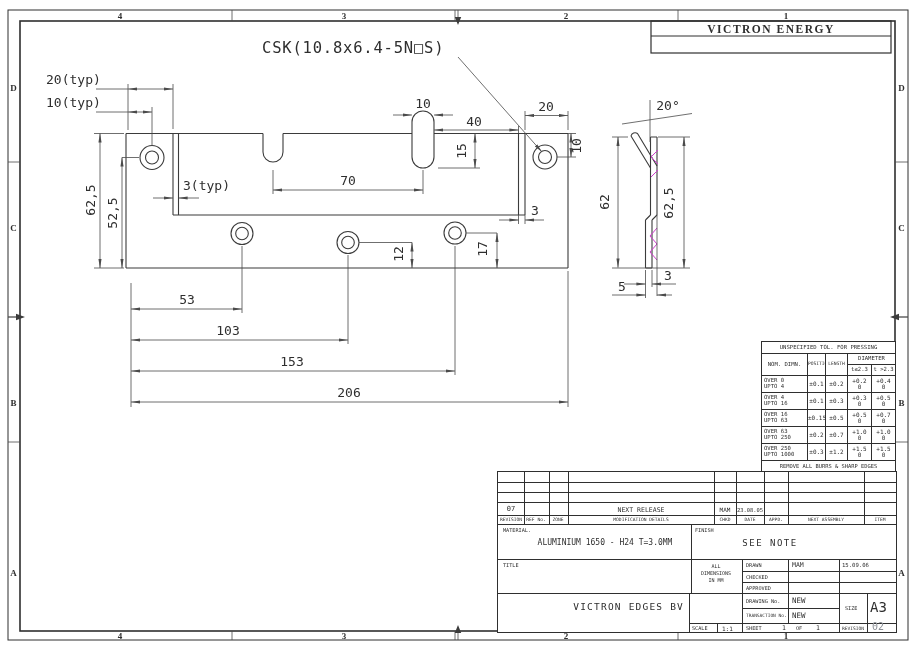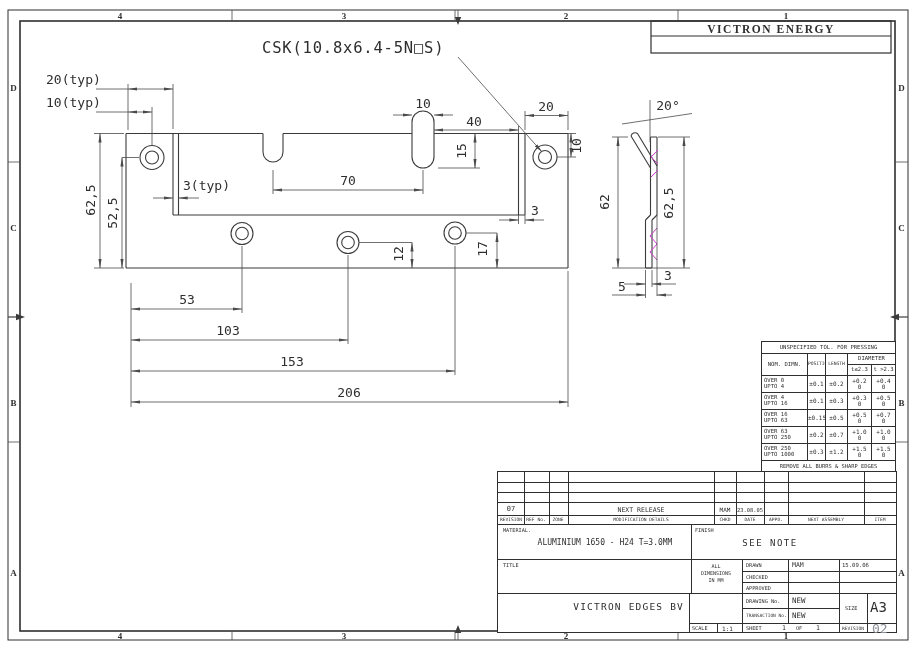--- a/index.html
+++ b/index.html
@@ -392,16 +392,16 @@
   <span class="lab" style="left:347px;top:133px">SIZE</span>
   <span style="left:372px;top:127px;font-size:14px">A3</span>
 
   <span class="lab" style="left:194px;top:153px">SCALE</span>
   <span style="left:224px;top:152.5px;font-size:6px">1:1</span>
   <span class="lab" style="left:248px;top:153px">SHEET</span>
   <span style="left:284px;top:151.5px;font-size:6.5px">1</span>
   <span class="lab" style="left:298px;top:153px">OF</span>
   <span style="left:318px;top:151.5px;font-size:6.5px">1</span>
   <span class="lab" style="left:344px;top:153.5px;font-size:4.6px">REVISION</span>
-  <span class="grey" style="left:374px;top:149px;font-size:13px">02</span>
+  <span class="grey" style="left:374px;top:149px;font-size:10px">02</span>
 </div>
 
 </div>
 
 </body></html>

